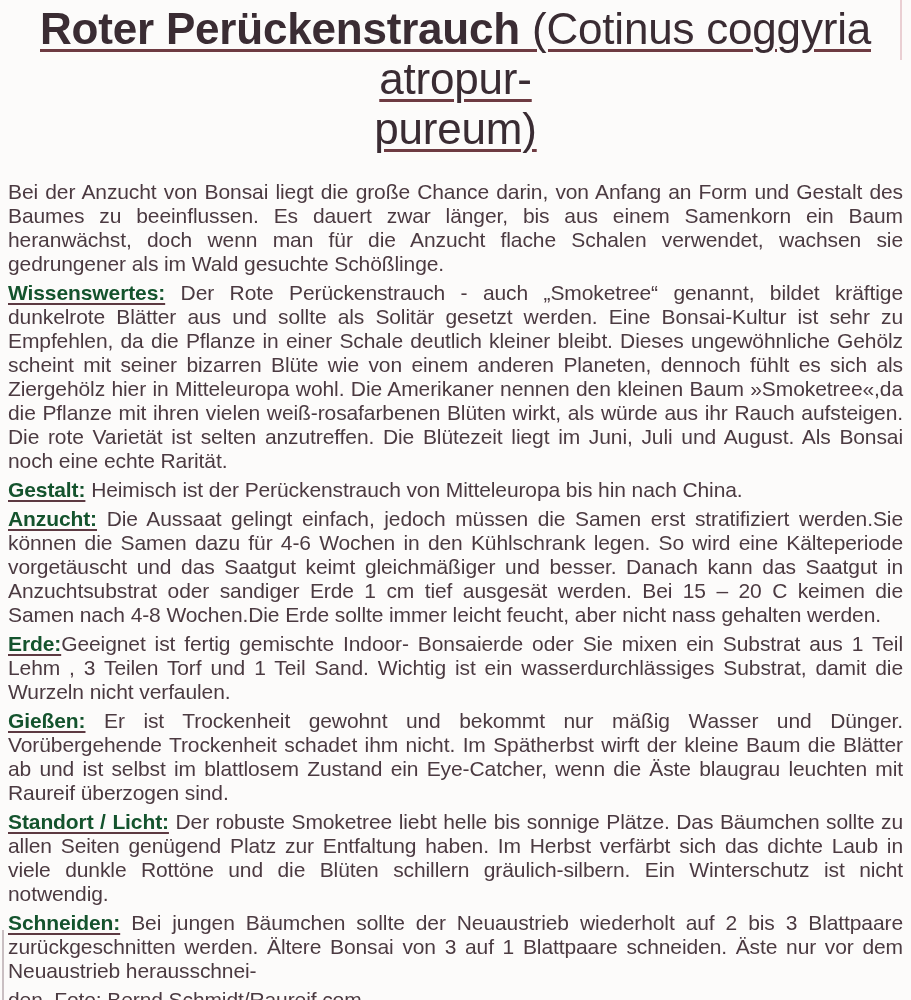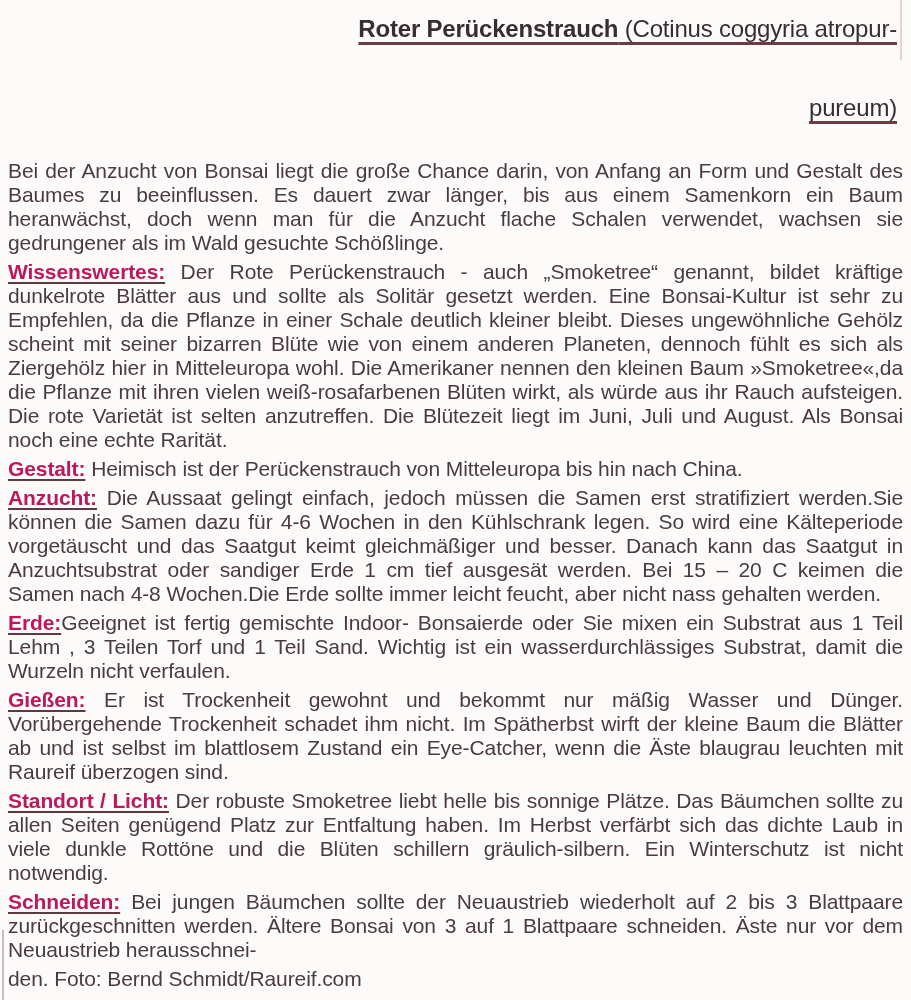--- a/index.html
+++ b/index.html
@@ -13,50 +13,50 @@
     height: 1000px;
     background: #fcfbfa;
     overflow: hidden;
     font-family: "Liberation Sans", sans-serif;
     color: #4b3a41;
   }
   
   .title-block {
     padding-top: 4px;
     margin: 0 14px 26px 14px;
-    text-align: right;
-    font-size: 24px;
+    text-align: center;
+    font-size: 44px;
     line-height: 50px;
     color: #3a2c33;
     letter-spacing: -0.2px;
   }
   .title-block .t-underline {
     text-decoration: underline;
     text-decoration-thickness: 3px;
     text-underline-offset: 5px;
     text-decoration-color: #6e3b42;
   }
   .title-main { font-weight: 700; }
   .title-latin { font-weight: 400; }
-  .title-line2 { display: block; font-weight: 400; margin-top: 29px; }
+  .title-line2 { display: block; font-weight: 400; }
   
   .body-text {
     margin: 0 8px 16px 8px;
     font-size: 21px;
     line-height: 24px;
     letter-spacing: -0.1px;
   }
   .para {
     margin: 0 0 5px 0;
     text-align: justify;
   }
   .para:last-of-type { margin-bottom: 0; }
   .label {
     font-weight: 700;
-    color: #be185d;
+    color: #14532d;
     text-decoration: underline;
     text-decoration-thickness: 2px;
     text-underline-offset: 3px;
     text-decoration-color: #5d3a42;
   }
   .label:empty { display: none; }
   .credit-line {
     margin: 0;
     text-align: left;
   }

